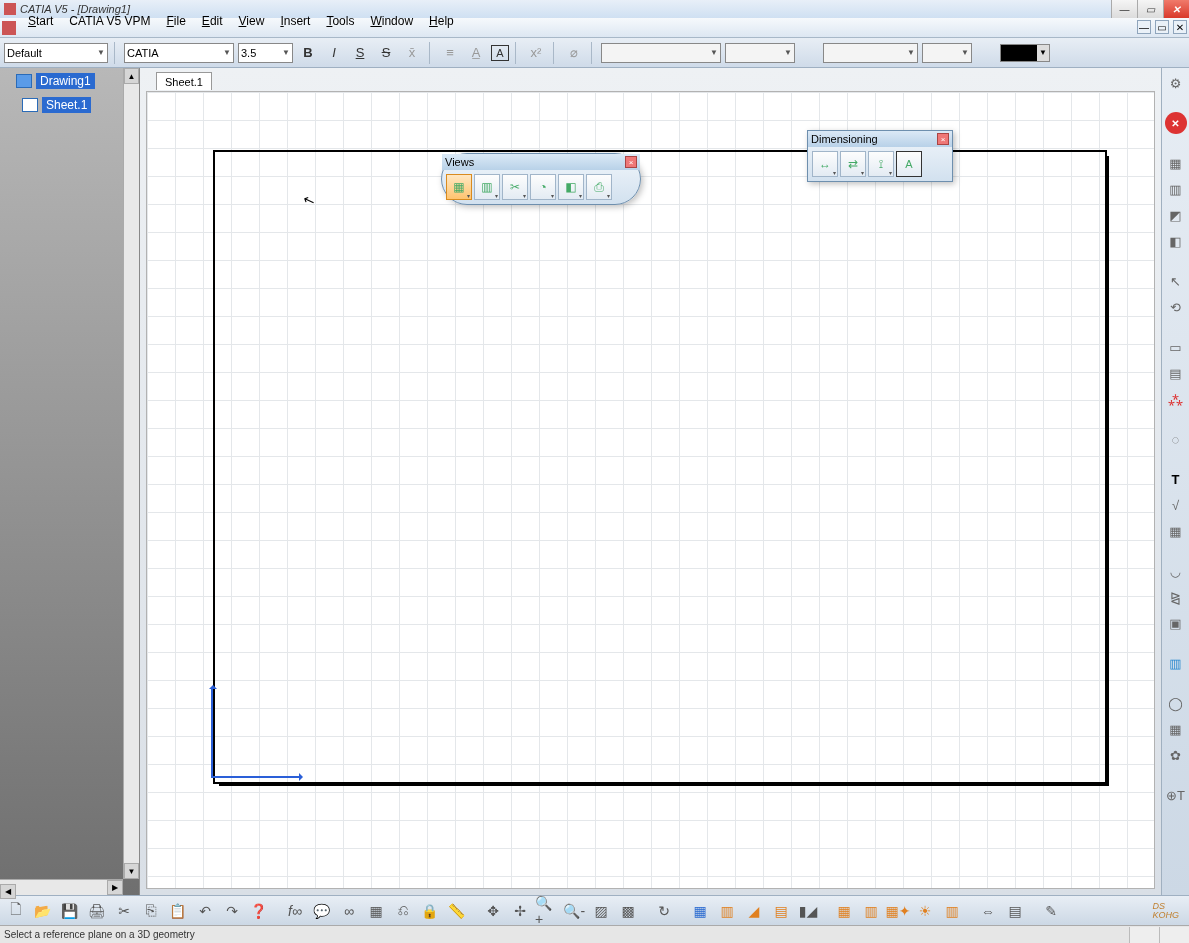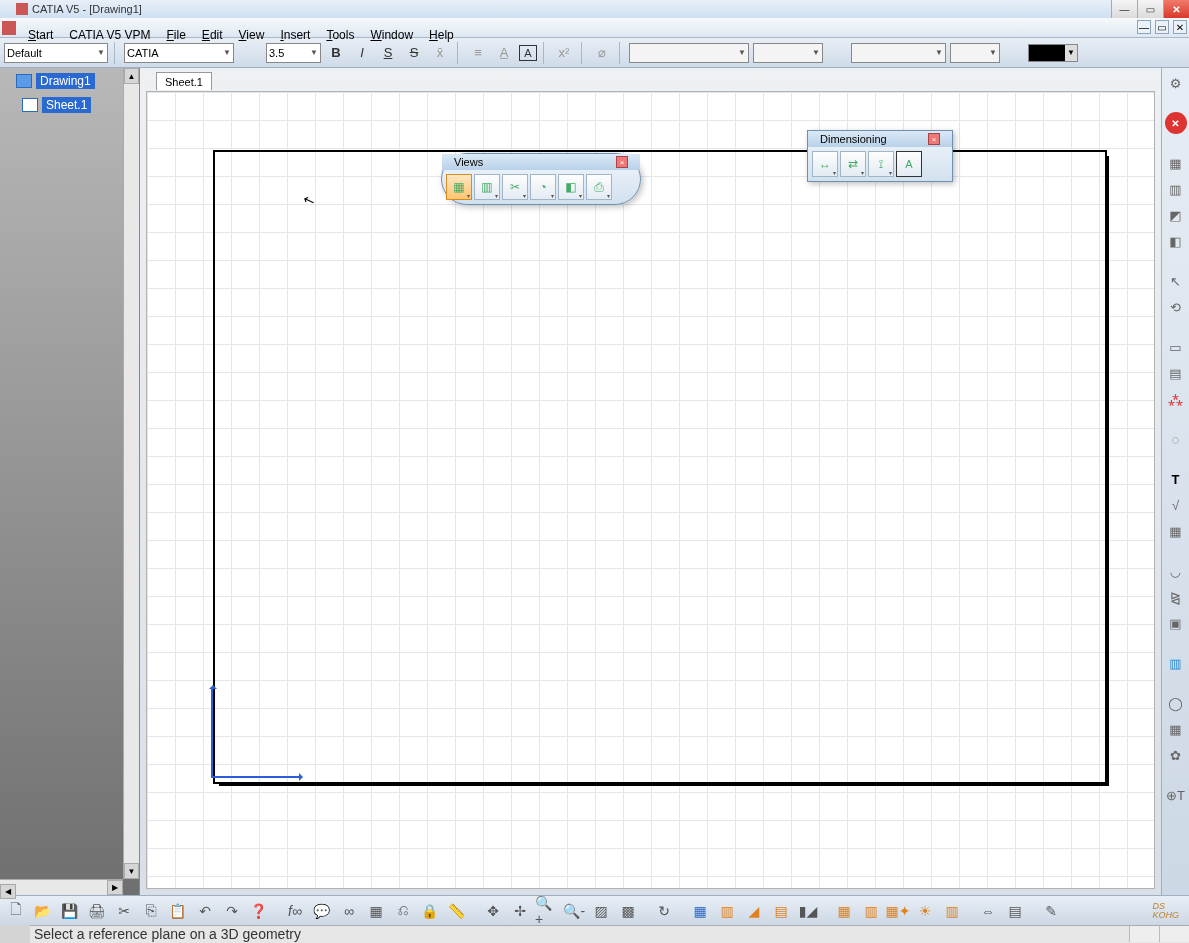--- a/index.html
+++ b/index.html
@@ -1,39 +1,39 @@
 <!DOCTYPE html>
 <html><head>
 <meta charset="utf-8">
 <style>
 * { box-sizing: border-box; margin: 0; padding: 0; font-family: "Segoe UI", Tahoma, sans-serif; }
 html, body { width: 1189px; height: 943px; overflow: hidden; background: #d4d4d4; }
 
 
-.titlebar { height: 18px; background: linear-gradient(#e8eff8,#cfe0f2); display:flex; align-items:center; font-size:11px; color:#333; padding-left:16px; position:relative; }
+.titlebar { height: 18px; background: linear-gradient(#e8eff8,#cfe0f2); display:flex; align-items:center; font-size:11px; color:#333; padding-left:4px; position:relative;font-style:italic; }
 .titlebar .app-icon { width:12px; height:12px; background:#c55; margin-right:4px; }
 .titlebar .win-controls { position:absolute; right:0; top:0; display:flex; }
 .titlebar .win-controls .wbtn { width:26px; height:18px; display:flex; align-items:center; justify-content:center; font-size:10px; border-left:1px solid #aaa; background:linear-gradient(#f5f5f5,#dcdcdc); cursor:default;}
 .titlebar .win-controls .wbtn.close { background:linear-gradient(#f07a6a,#d9392b); color:#fff; font-weight:bold; }
 
 
 .menubar { height: 20px; background:linear-gradient(#f6f9fc,#dde7f2); display:flex; align-items:center; font-size:12px; padding-left:2px; position:relative; border-bottom:1px solid #a8b8c8;}
 .menubar .app-icon { width:14px; height:14px; background:#c55; margin-right:4px; }
-.menubar .menu-item { padding:12px 8px; height:100%; display:flex; align-items:flex-start; cursor:default;}
+.menubar .menu-item { padding:12px 8px; height:100%; display:flex; align-items:flex-end; cursor:default;}
 .menubar .menu-item .ul { text-decoration: underline; }
 .menubar .doc-controls { position:absolute; right:2px; top:2px; display:flex; gap:4px; font-size:10px; }
 .menubar .doc-controls span { width:14px; height:14px; display:flex; align-items:center; justify-content:center; border:1px solid #8fa5bc; background:#eaf1f8; cursor:default;}
 
 
 .fmtbar { height: 30px; background:linear-gradient(#e8eef5,#cfdbe9); display:flex; align-items:center; padding:0 4px; gap:4px; border-bottom:1px solid #9fb0c2;}
 .combo { height:20px; background:#fff; border:1px solid #888; display:flex; align-items:center; padding:0 2px; font-size:11px; }
 .combo .arrow { margin-left:auto; font-size:8px; color:#555; padding-left:4px;}
 .combo.w100 { width:104px; }
 .combo.w110 { width:110px; }
-.combo.w55 { width:55px;margin-left:28px; }
+.combo.w55 { width:55px; }
 .combo.w120 { width:120px; }
 .combo.w70 { width:70px; }
 .combo.w95 { width:95px; }
 .combo.w50 { width:50px; }
 .combo.blank { background:#f4f4f4; }
 .fmt-btn { width:22px; height:22px; display:flex; align-items:center; justify-content:center; font-size:13px; cursor:default; color:#333;}
 .fmt-btn.bold { font-weight:bold; }
 .fmt-btn.italic { font-style:italic; }
 .fmt-btn.underline { text-decoration:underline; }
 .fmt-btn.strike { text-decoration:line-through; }
@@ -71,21 +71,21 @@
 .sheet-border { position:absolute; left:66px; top:58px; width:894px; height:634px; border:2px solid #000; }
 .sheet-border::after { content:""; position:absolute; left:4px; top:4px; right:-4px; bottom:-4px; border-right:4px solid #000; border-bottom:4px solid #000; pointer-events:none;}
 .axis-y { position:absolute; left:64px; top:595px; width:0; height:90px; border-left:2px solid #2a5fd8;}
 .axis-y::before { content:""; position:absolute; top:-6px; left:-4px; border:4px solid transparent; border-bottom-color:#2a5fd8;}
 .axis-x { position:absolute; left:64px; top:684px; width:90px; height:0; border-top:2px solid #2a5fd8;}
 .axis-x::after { content:""; position:absolute; right:-6px; top:-5px; border:4px solid transparent; border-left-color:#2a5fd8;}
 .cursor-arrow { position:absolute; left:156px; top:100px; font-size:14px; color:#000; transform:rotate(-20deg); }
 
 
 .float-tb { position:absolute; background:linear-gradient(#f1f6fb,#d2e1ef); border:1px solid #6e8fae; box-shadow:2px 2px 6px rgba(0,0,0,.25); }
-.float-tb .tb-title { height:16px; font-size:11px; padding:0 12px; background:linear-gradient(#dbe9f6,#b8d1e8); display:flex; align-items:center;}
+.float-tb .tb-title { height:16px; font-size:11px; padding:0 3px; background:linear-gradient(#dbe9f6,#b8d1e8); display:flex; align-items:center;}
 .float-tb .tb-title .tb-close { margin-left:auto; width:12px; height:12px; background:#e77; border:1px solid #a44; font-size:8px; color:#fff; display:flex; align-items:center; justify-content:center;}
 .float-tb .tb-body { display:flex; padding:4px; gap:2px;}
 .tool-btn { width:26px; height:26px; background:linear-gradient(#fdfdfd,#e3ebf3); border:1px solid #a1b5c9; display:flex; align-items:center; justify-content:center; font-size:12px; color:#4a6; position:relative; cursor:default;}
 .tool-btn.active { background:linear-gradient(#ffe7c2,#ffc470); border-color:#d98b1f;}
 .tool-btn .dd { position:absolute; bottom:0; right:1px; font-size:6px; color:#555;}
 .float-views { top:61px; left:294px; width:200px;border-radius:26px;}
 .float-dim { top:38px; left:660px; width:146px;}
 
 
 .right-toolbar { width:28px; background:linear-gradient(#e7edf4,#ccd8e5); display:flex; flex-direction:column; align-items:center; padding-top:4px; gap:4px; border-left:1px solid #a0b0c0;}
@@ -95,21 +95,21 @@
 
 
 .bottombar { height: 30px; background:linear-gradient(#e8eef5,#ccd8e5); display:flex; align-items:center; padding:0 4px; gap:3px; border-top:1px solid #9fb0c2;}
 .bbtn { width:24px; height:24px; display:flex; align-items:center; justify-content:center; font-size:14px; cursor:default; color:#555;}
 .bbtn.orange { color:#e08020;}
 .bbtn.blue { color:#2a6ad0;}
 .bsep { width:6px; }
 .catia-logo { margin-left:auto; font-size:9px; font-style:italic; color:#c08030; padding-right:6px; line-height:1;}
 
 
-.statusbar { height: 18px; background:#e6e6e6; border-top:1px solid #aaa; display:flex; align-items:flex-start; font-size:14px; color:#333; padding-left:4px;margin-left:30px;}
+.statusbar { height: 18px; background:#e6e6e6; border-top:1px solid #aaa; display:flex; align-items:center; font-size:10px; color:#333; padding-left:4px;}
 .statusbar .status-slots { margin-left:auto; display:flex;}
 .statusbar .status-slots .slot{ width:30px; height:16px; border-left:1px solid #bbb; background:#eee;}
 </style>
 </head>
 <body>
 
 <div class="titlebar">
   <div class="app-icon"></div>
   <span>CATIA V5 - [Drawing1]</span>
   <div class="win-controls">

